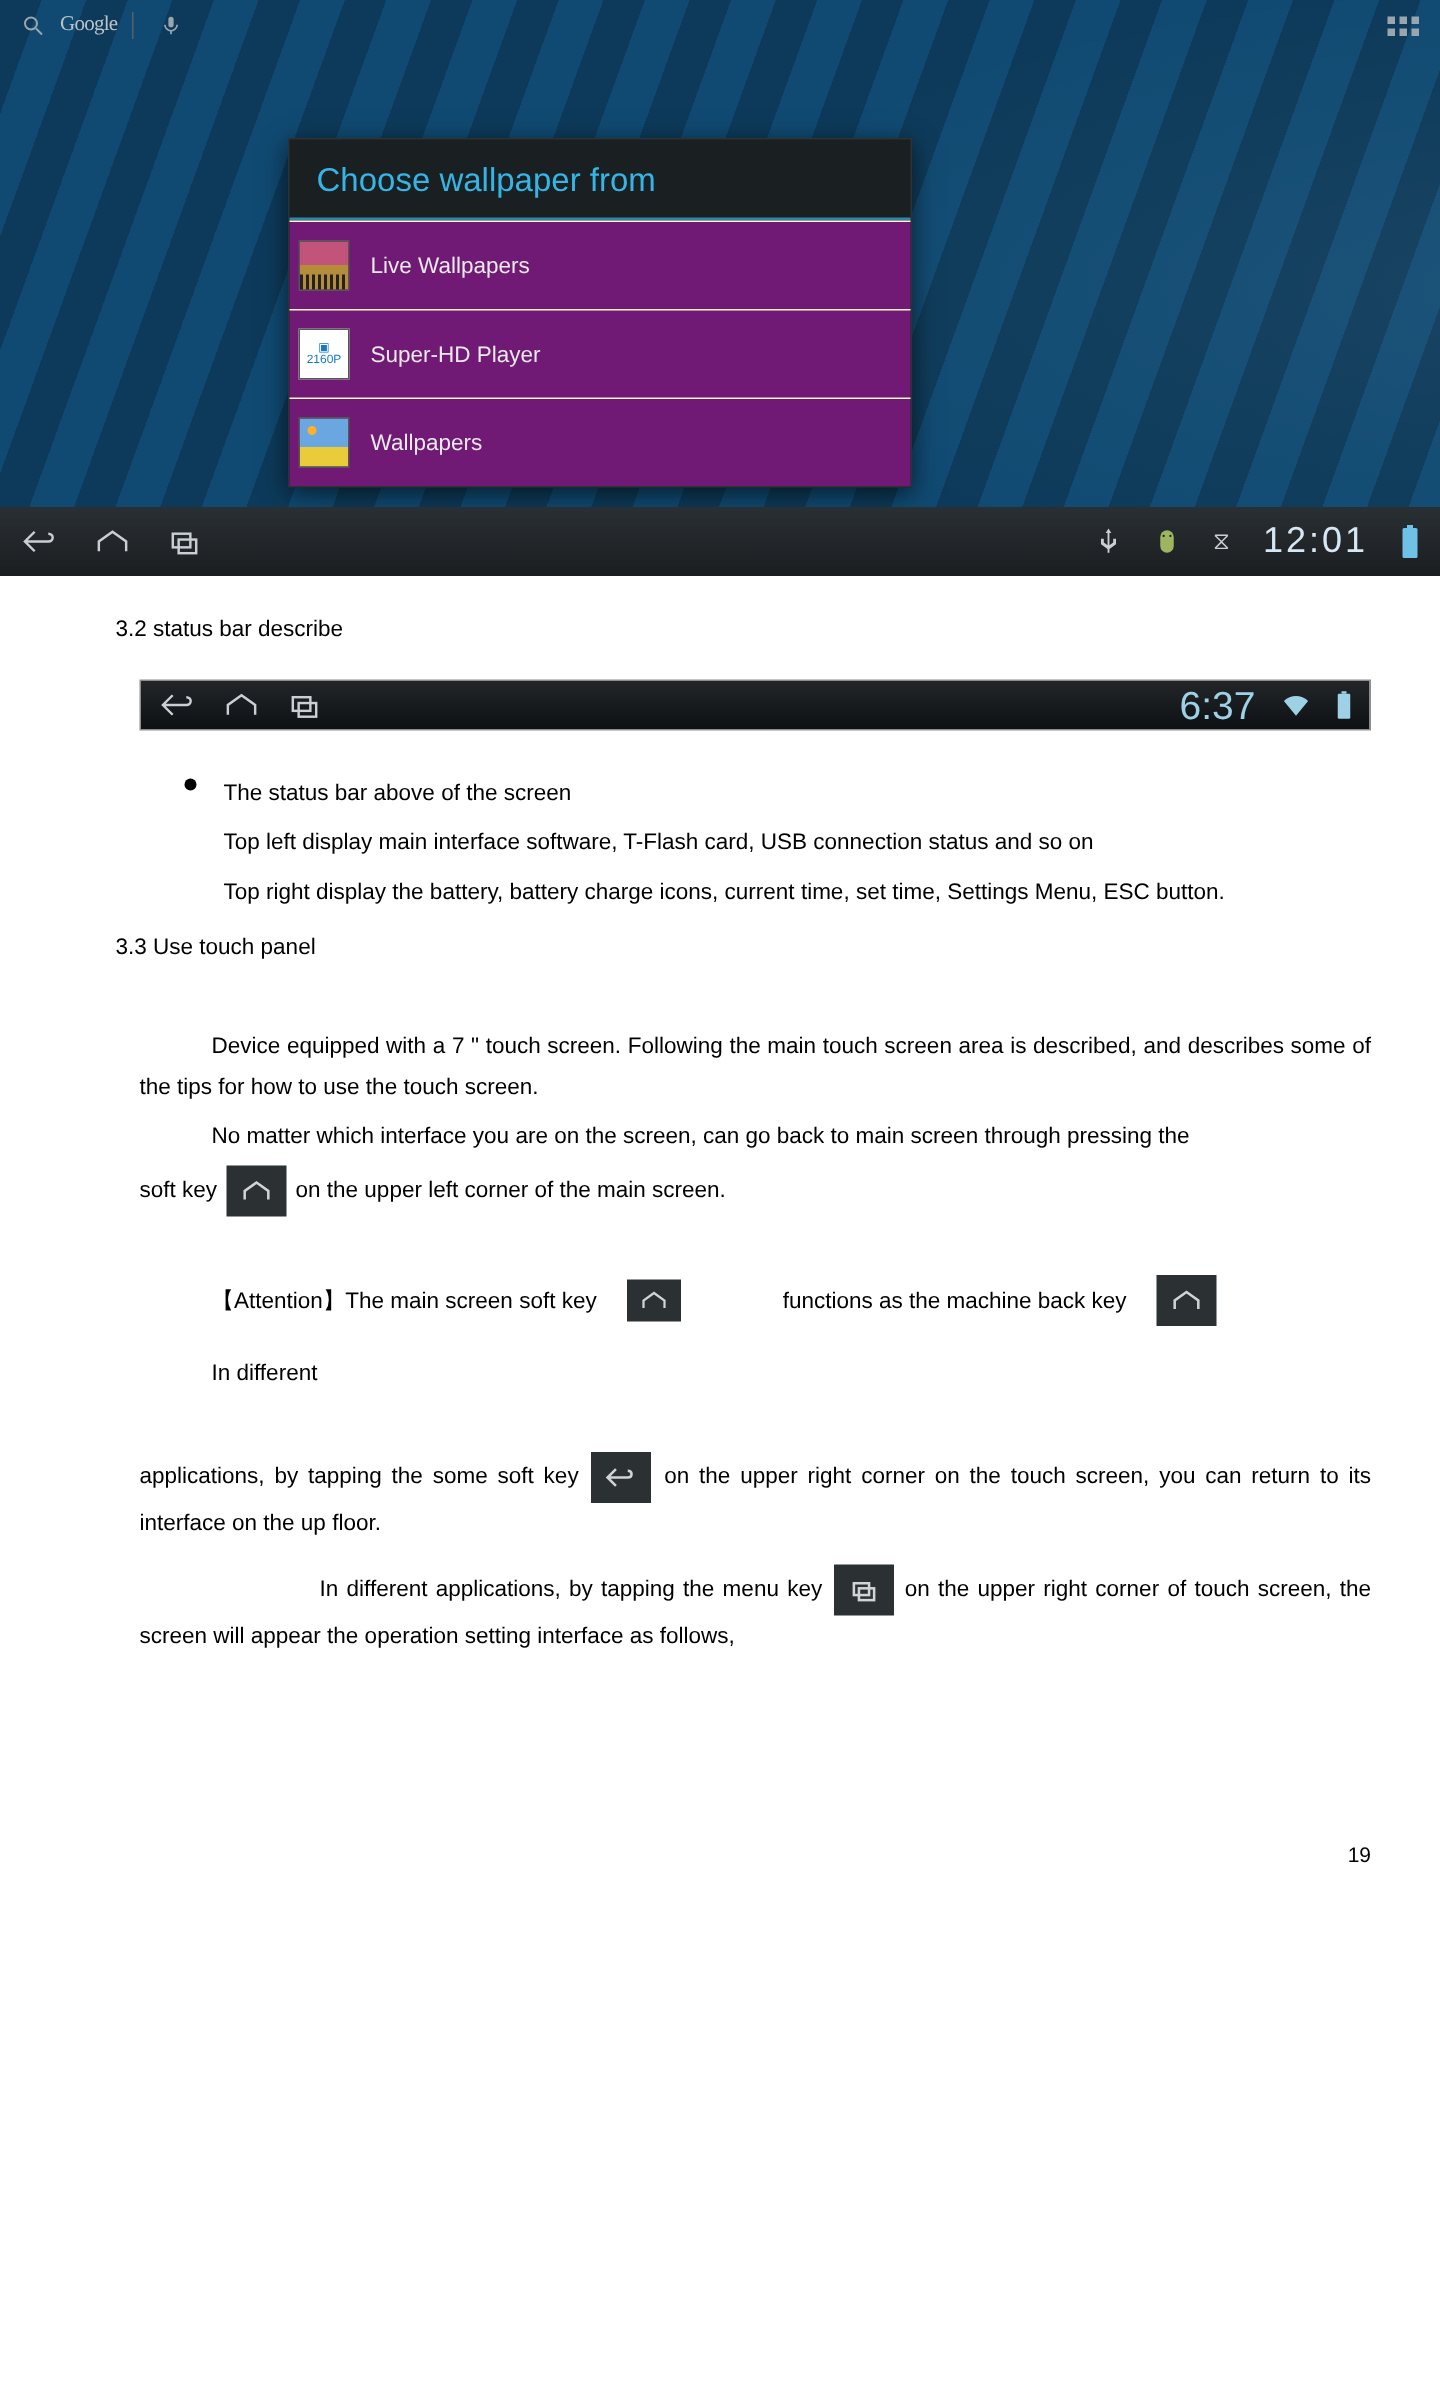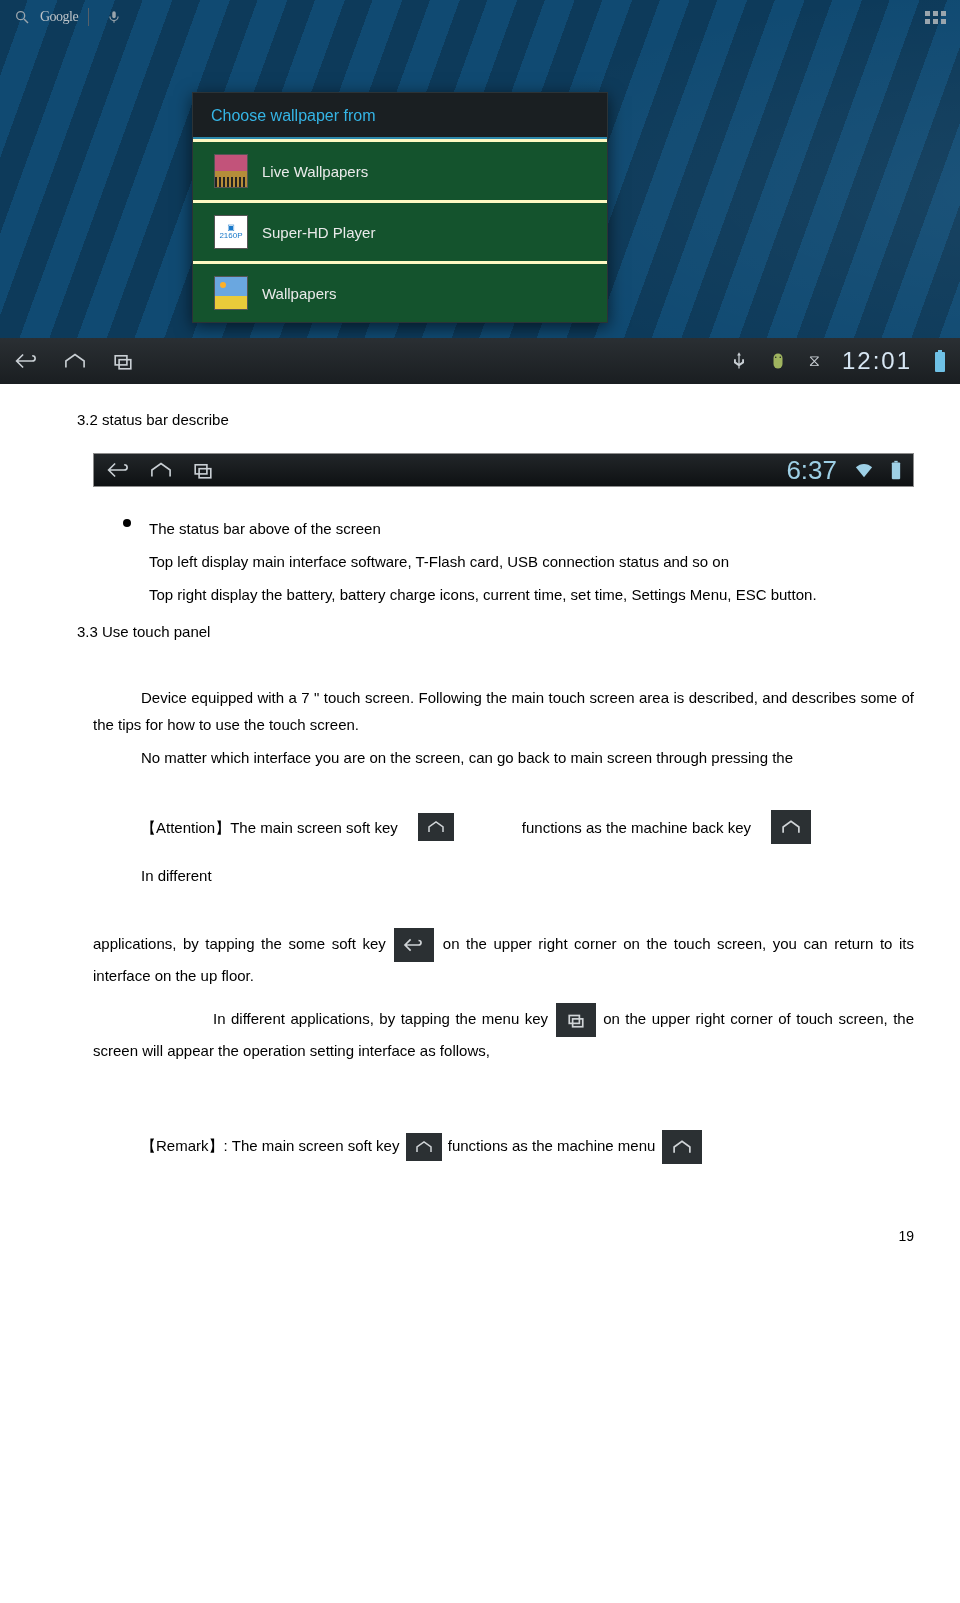--- a/index.html
+++ b/index.html
@@ -41,30 +41,30 @@
 
   
   .wp-dialog {
     position: absolute; left: 192px; top: 92px; width: 416px;
     background: #1a1f22;
     border: 1px solid #2b3337;
     box-shadow: 0 4px 16px rgba(0,0,0,.6);
   }
   .wp-title {
     color: #35b5e6;
-    font-size: 16px;
+    font-size: 22px;
     padding: 14px 18px 12px;
     border-bottom: 2px solid #2c88aa;
   }
   .wp-item {
     display: flex; align-items: center; gap: 14px;
-    padding: 12px 21px;
-    border-top: 3px solid #fef9c3;
+    padding: 12px 6px;
+    border-top: 1px solid #fef9c3;
     font-size: 15px; color: #eaeaea;
-    background: #14532d;
+    background: #701a75;
   }
   .wp-item:first-of-type { border-top: none; }
   .wp-icon {
     width: 34px; height: 34px;
     border: 1px solid #555; background: #2e3336;
     display: flex; align-items: center; justify-content: center;
   }
   .wp-icon.live { background: linear-gradient(#c2537a 50%, #b58d3a 50%); position: relative; }
   .wp-icon.live::after{ content:""; position:absolute; bottom:0; left:0; right:0; height:10px;
     background: repeating-linear-gradient(90deg,#222 0 2px, transparent 2px 4px);}
@@ -266,20 +266,29 @@
   </div>
 
   <div class="para" style="margin-left:-16px; margin-top:4px;">3.3 Use touch panel</div>
 
   <br>
 
   <div class="para just" style="text-indent:48px;">Device equipped with a 7 " touch screen. Following the main touch screen area is described, and describes some of the tips for how to use the touch screen.</div>
 
   <div class="para just" style="text-indent:48px;">No matter which interface you are on the screen, can go back to main screen through pressing the</div>
 
+  <div class="para">
+    <span>soft key </span>
+    <span class="keybox">
+      <svg class="sk" width="24" height="18" viewBox="0 0 40 32" fill="none" stroke="#d0d4d7" stroke-width="3">
+          <path d="M6 26 L6 16 L20 6 L34 16 L34 26"></path>
+        </svg>
+    </span>
+    <span> on the upper left corner of the main screen.</span>
+  </div>
 
   <br>
 
   <div class="para just" style="text-indent:48px; display:flex; align-items:center; flex-wrap:wrap; gap:18px;">
     <span style="text-indent:0; padding-left:48px;">【Attention】The main screen soft key </span>
     <span class="keybox sm">
       <svg class="sk" width="22" height="16" viewBox="0 0 40 32" fill="none" stroke="#d0d4d7" stroke-width="3">
           <path d="M6 26 L6 16 L20 6 L34 16 L34 26"></path>
         </svg>
     </span>
@@ -310,29 +319,15 @@
       <svg class="sk" width="24" height="18" viewBox="0 0 40 32" fill="none" stroke="#d0d4d7" stroke-width="3">
           <rect x="8" y="8" width="18" height="14"></rect>
           <rect x="14" y="14" width="18" height="14"></rect>
         </svg>
     </span>
     <span>on the upper right corner of touch screen, the screen will appear the operation setting interface as follows,</span>
   </div>
 
   <br><br>
 
-  <div class="para" style="text-indent:48px;">
-    <span>【Remark】: The main screen soft key </span>
-    <span class="keybox sm">
-      <svg class="sk" width="22" height="16" viewBox="0 0 40 32" fill="none" stroke="#d0d4d7" stroke-width="3">
-          <path d="M6 26 L6 16 L20 6 L34 16 L34 26"></path>
-        </svg>
-    </span>
-    <span>functions as the machine menu</span>
-    <span class="keybox">
-      <svg class="sk" width="24" height="18" viewBox="0 0 40 32" fill="none" stroke="#d0d4d7" stroke-width="3">
-          <path d="M6 26 L6 16 L20 6 L34 16 L34 26"></path>
-        </svg>
-    </span>
-  </div>
 
   <div class="pagenum">19</div>
 </div>
 
 </body></html>

